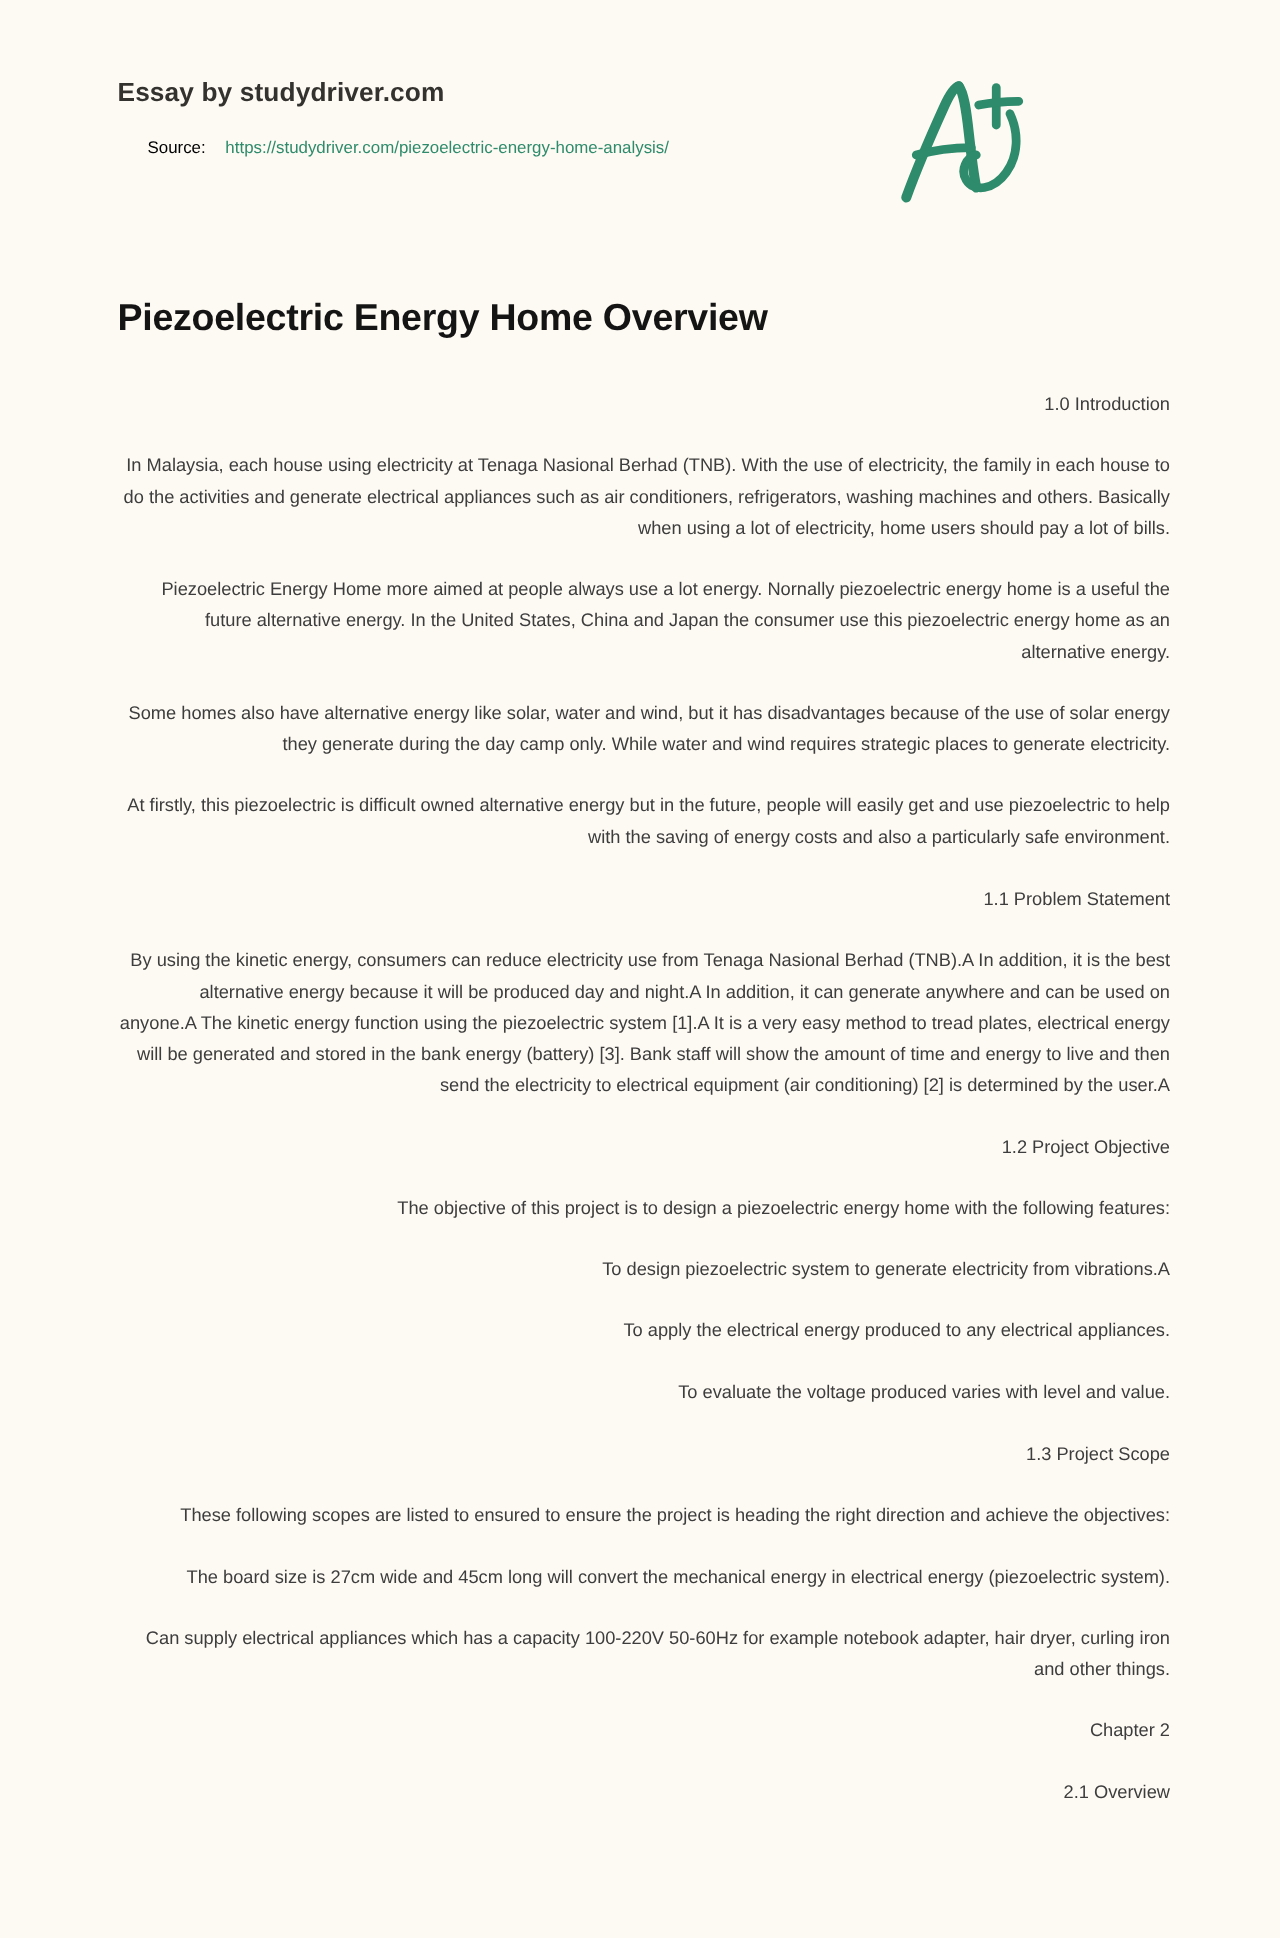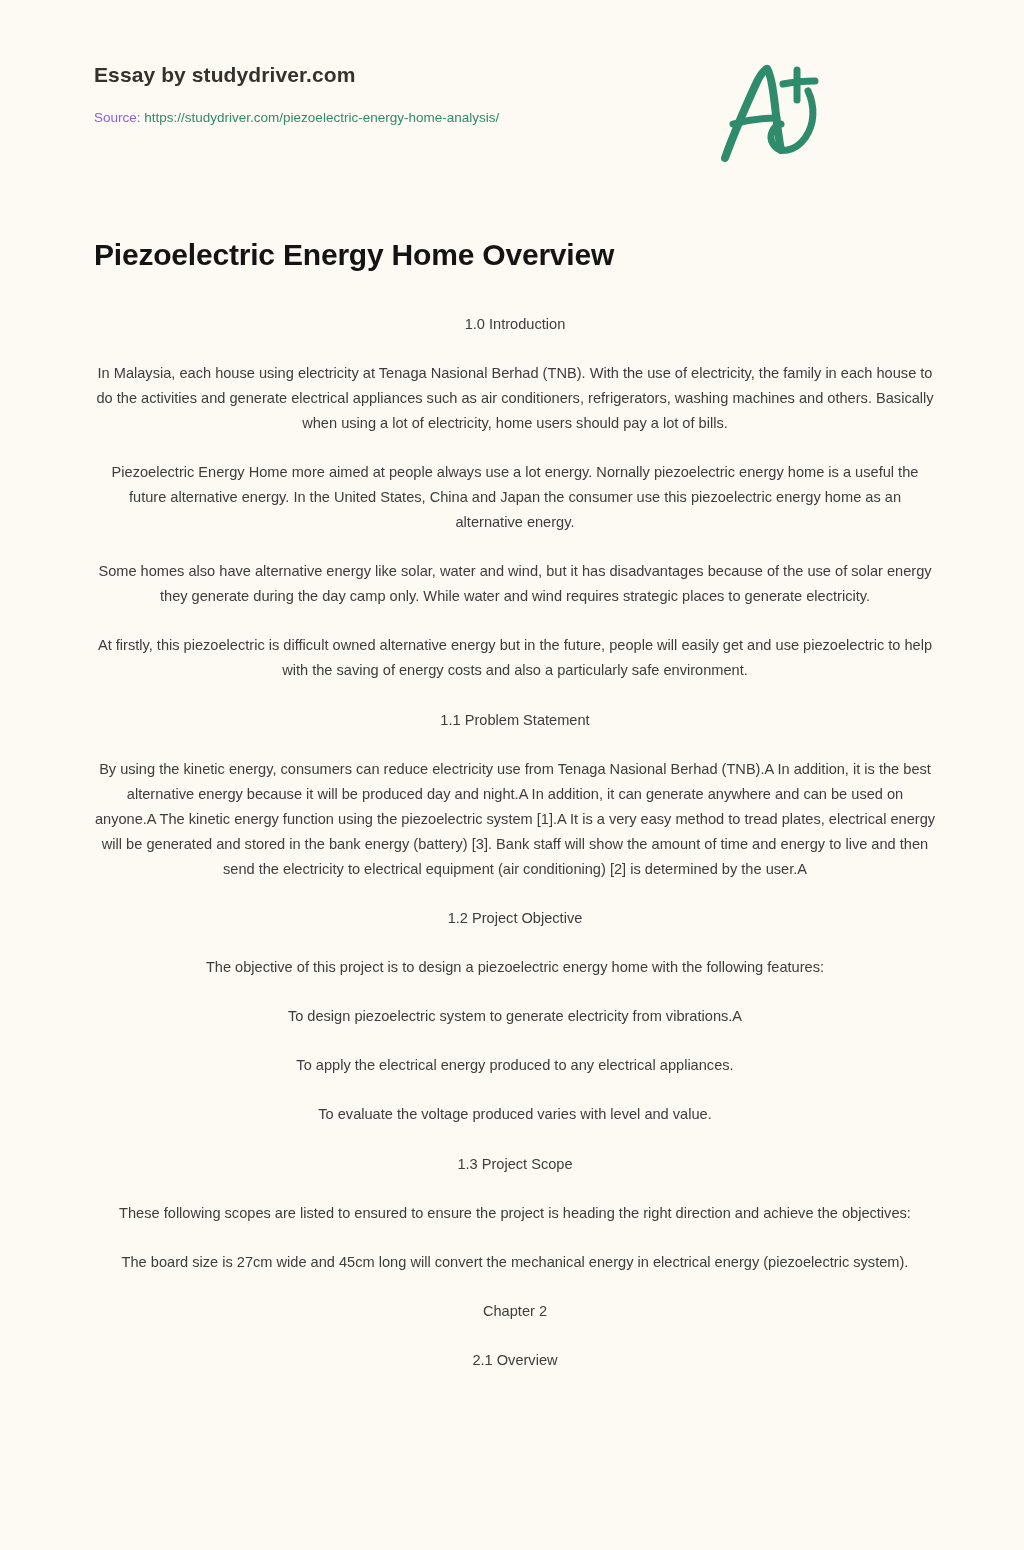--- a/index.html
+++ b/index.html
@@ -42,25 +42,27 @@
   }
 
   .source-line {
     margin-top: 22px;
     font-size: 13.5px;
     line-height: 1.3;
     color: #8a8a8a;
     white-space: nowrap;
   }
   .source-label {
-    color: #8b5cf6;
+    color: #000000;
+    margin-left: 24px;
   }
   .source-url {
     color: #2e8b6b;
     text-decoration: none;
+    margin-left: 12px;
   }
 
   
   .logo {
     position: absolute;
     top: 58px;
     right: 72px;
     width: 120px;
     height: 110px;
   }
@@ -85,21 +87,21 @@
     line-height: 1.25;
     margin: 0 0 38px 0;
     letter-spacing: -0.2px;
   }
 
   .para {
     font-size: 14.6px;
     line-height: 1.72;
     color: #3d3d3d;
     margin: 0 0 24px 0;
-    text-align: center;
+    text-align: right;
   }
 </style>
 </head>
 <body>
 
 <div class="page">
 
   <div class="header">
     <div class="brand-line">Essay by studydriver.com</div>
     <div class="source-line">
@@ -138,18 +140,19 @@
     <p class="para">1.1 Problem Statement</p>
     <p class="para">By using the kinetic energy, consumers can reduce electricity use from Tenaga Nasional Berhad (TNB).A In addition, it is the best alternative energy because it will be produced day and night.A In addition, it can generate anywhere and can be used on anyone.A The kinetic energy function using the piezoelectric system [1].A It is a very easy method to tread plates, electrical energy will be generated and stored in the bank energy (battery) [3]. Bank staff will show the amount of time and energy to live and then send the electricity to electrical equipment (air conditioning) [2] is determined by the user.A</p>
     <p class="para">1.2 Project Objective</p>
     <p class="para">The objective of this project is to design a piezoelectric energy home with the following features:</p>
     <p class="para">To design piezoelectric system to generate electricity from vibrations.A</p>
     <p class="para">To apply the electrical energy produced to any electrical appliances.</p>
     <p class="para">To evaluate the voltage produced varies with level and value.</p>
     <p class="para">1.3 Project Scope</p>
     <p class="para">These following scopes are listed to ensured to ensure the project is heading the right direction and achieve the objectives:</p>
     <p class="para">The board size is 27cm wide and 45cm long will convert the mechanical energy in electrical energy (piezoelectric system).</p>
+    <p class="para">Can supply electrical appliances which has a capacity 100-220V 50-60Hz for example notebook adapter, hair dryer, curling iron and other things.</p>
     <p class="para">Chapter 2</p>
     <p class="para">2.1 Overview</p>
 
   </div>
 
 </div>
 
 </body></html>

